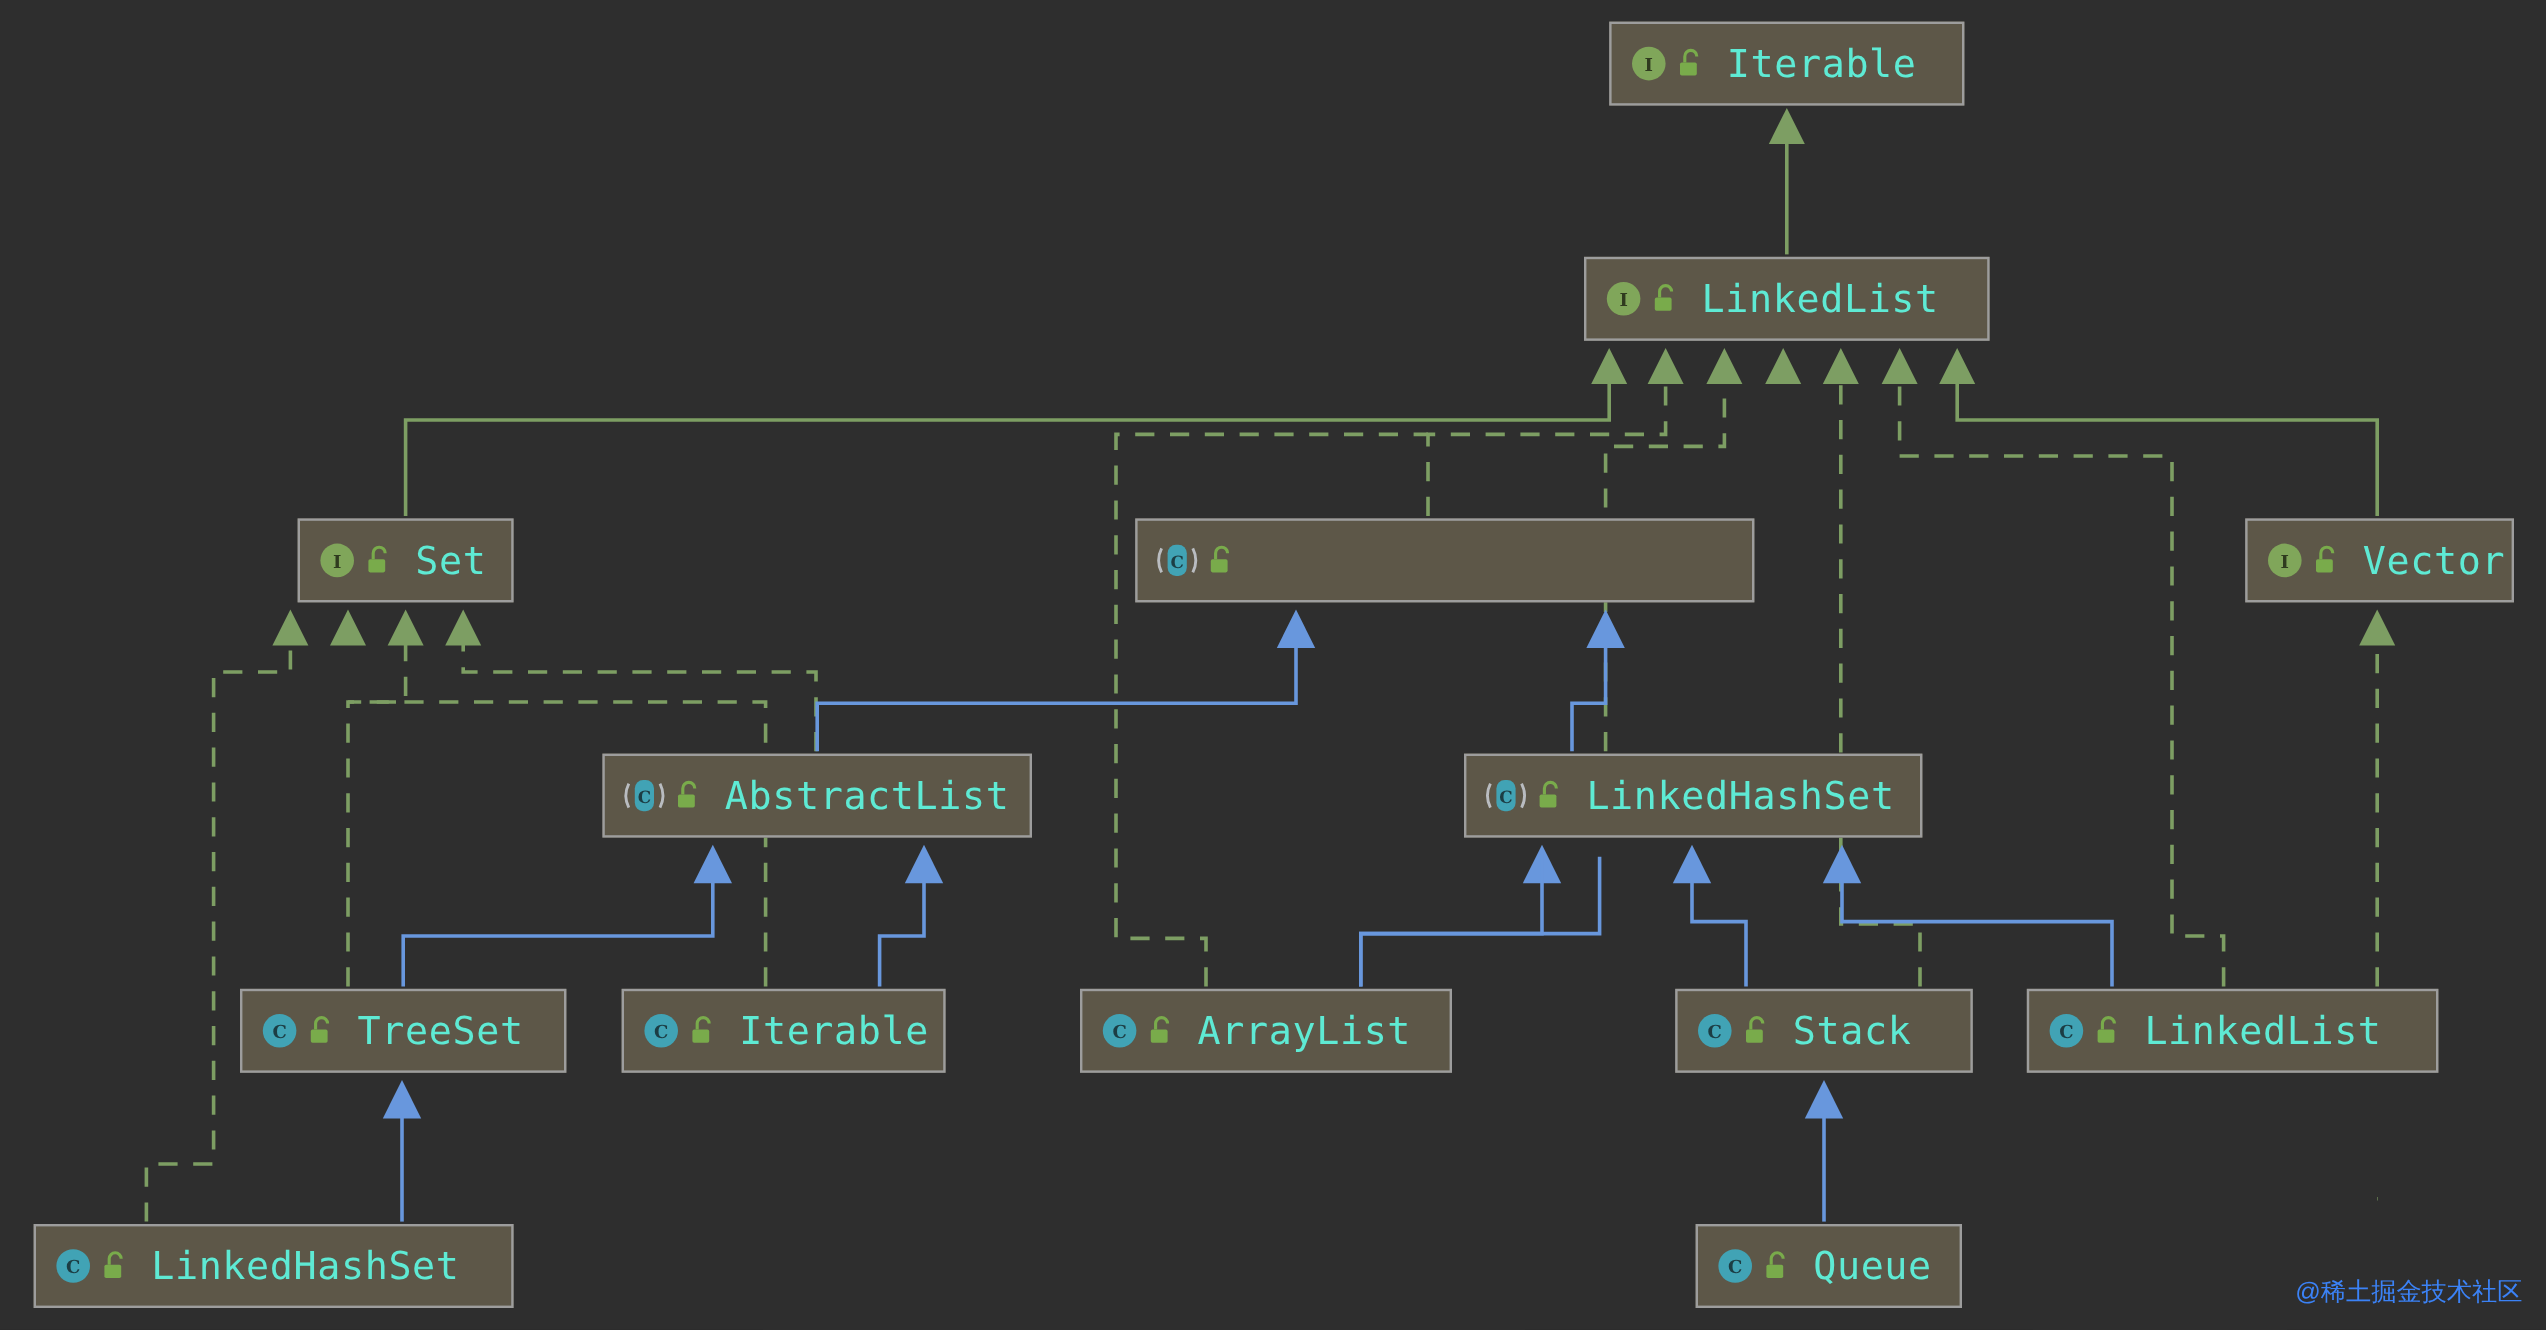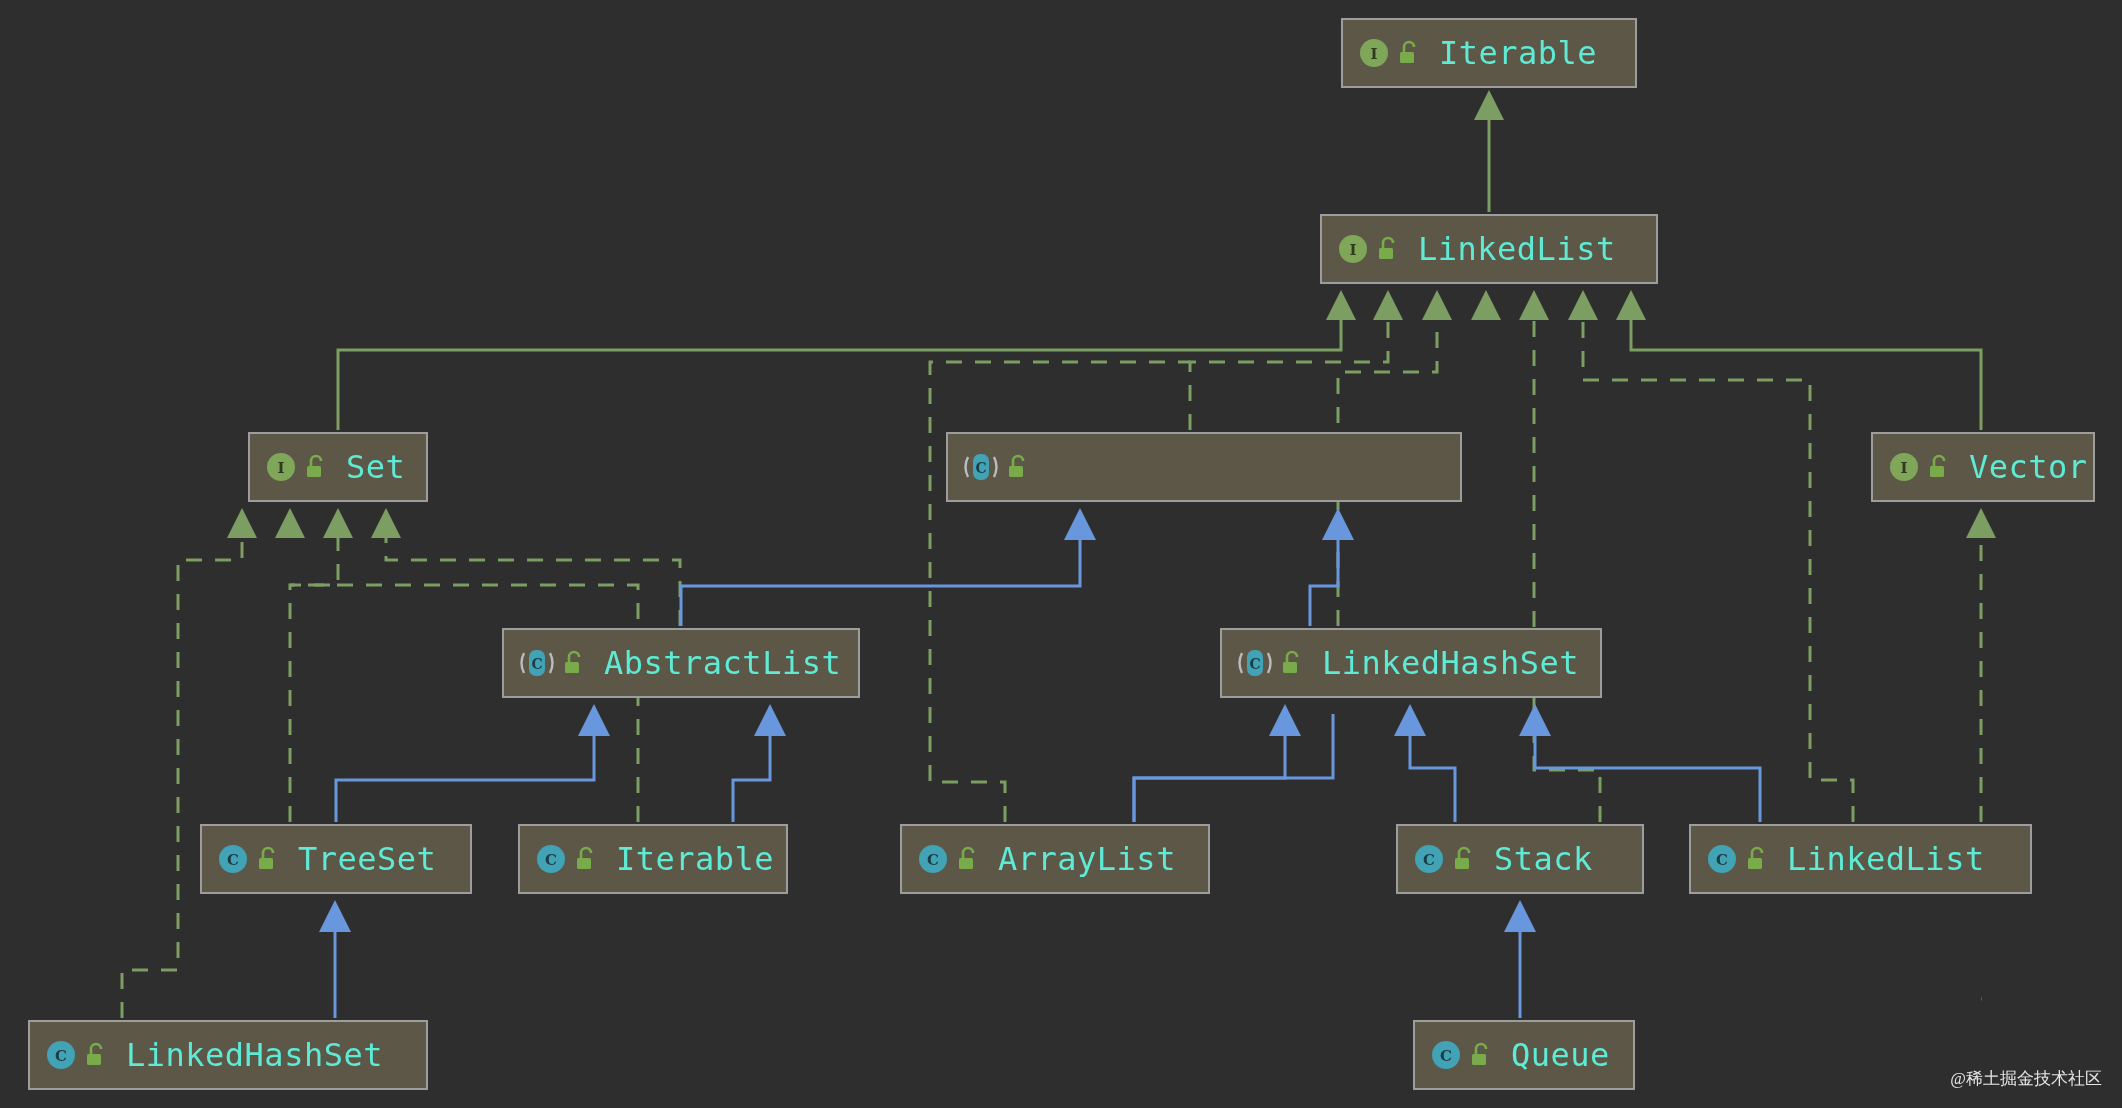--- a/index.html
+++ b/index.html
@@ -49,23 +49,23 @@
     color: #5eead4;
     font-size: 32px;
     letter-spacing: 0.5px;
     white-space: nowrap;
     line-height: 1;
   }
   .watermark {
     position: absolute;
     right: 20px;
     bottom: 18px;
-    color: #e5e5e5;
-    font-size: 17px;
-    font-family: Liberation Serif, serif;
+    color: #3b82f6;
+    font-size: 21px;
+    font-family: Liberation Sans, sans-serif;
     z-index: 6;
     user-select: none;
   }
 </style>
 </head>
 <body>
 
 <div id="canvas">
 
   <svg id="edges" viewBox="0 0 2122 1108" xmlns="http://www.w3.org/2000/svg">

